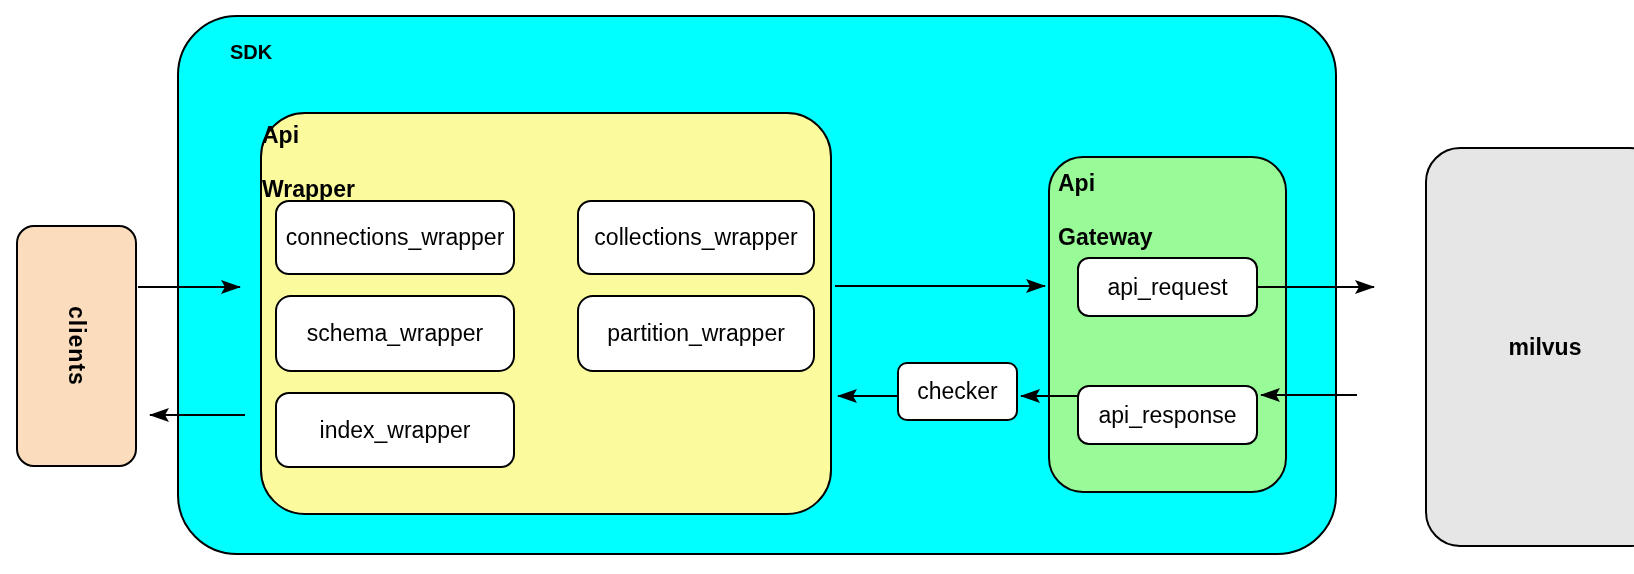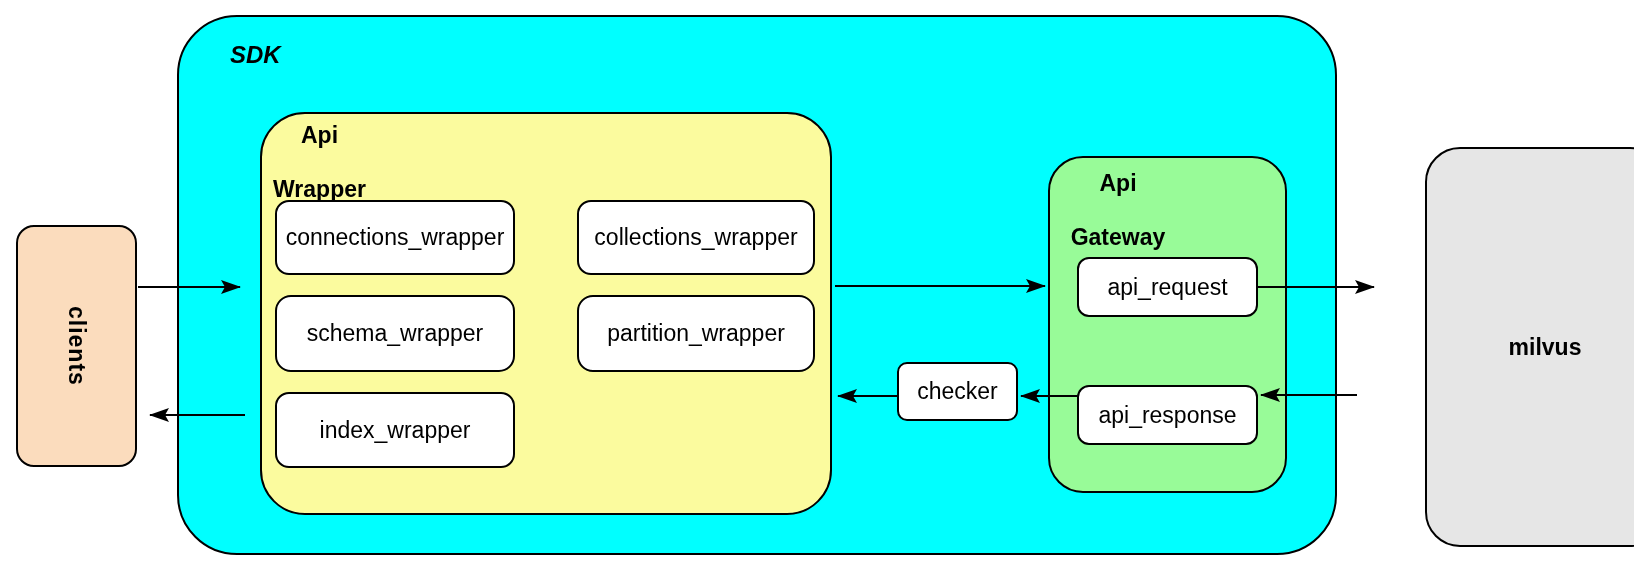--- a/index.html
+++ b/index.html
@@ -23,37 +23,36 @@
   
   .sdk {
     left: 177px; top: 15px; width: 1160px; height: 540px;
     background: #00FFFF;
     border-radius: 60px;
     z-index: 1;
   }
   .sdk-label {
     position: absolute;
     left: 51px; top: 24px;
-    font-size: 24px; font-weight: bold; color: #000; font-style: italic;
+    font-size: 20px; font-weight: bold; color: #000;
   }
   .api-wrapper {
     left: 260px; top: 112px; width: 572px; height: 403px;
     background: #FBFB9E;
     border-radius: 45px;
     z-index: 2;
   }
   .api-gateway {
     left: 1048px; top: 156px; width: 239px; height: 337px;
     background: #98FB98;
     border-radius: 35px;
     z-index: 2;
   }
   .two-line-label {
     position: absolute;
-    text-align: center;
     font-size: 23px; font-weight: bold; color: #000;
     line-height: 27px;
     white-space: pre-line;
   }
   .api-wrapper .two-line-label { left: 0px; top: 8px; width: 115px; }
   .api-gateway .two-line-label { left: 8px; top: 12px; width: 120px; }
   
   .white-box {
     background: #FFFFFF;
     border-radius: 14px;

